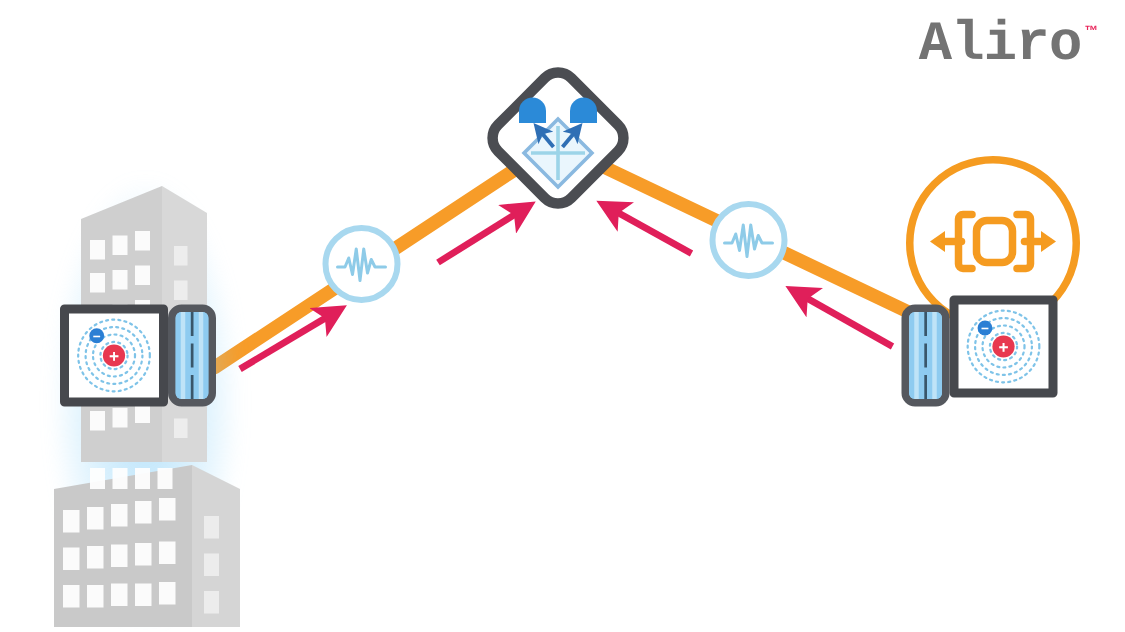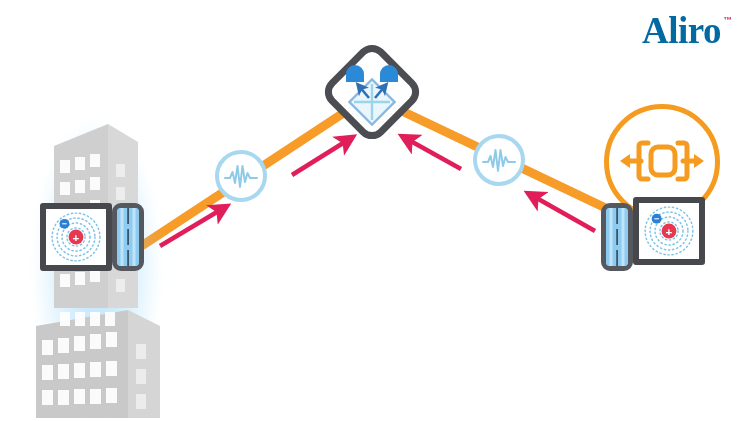--- a/index.html
+++ b/index.html
@@ -22,25 +22,25 @@
 
   
   #logo-wrap {
     position: absolute;
     top: 12px;
     right: 18px;
     display: flex;
     align-items: flex-start;
   }
   #logo-text {
-    font-family: Liberation Serif, serif;
+    font-family: Liberation Mono, monospace;
     font-size: 37px;
     font-weight: bold;
     letter-spacing: -0.5px;
-    color: #0369a1;
+    color: #737373;
     line-height: 1;
   }
   #logo-tm {
     font-size: 9px;
     color: #e8255a;
     margin-left: 2px;
     margin-top: 3px;
     font-weight: bold;
   }
 

